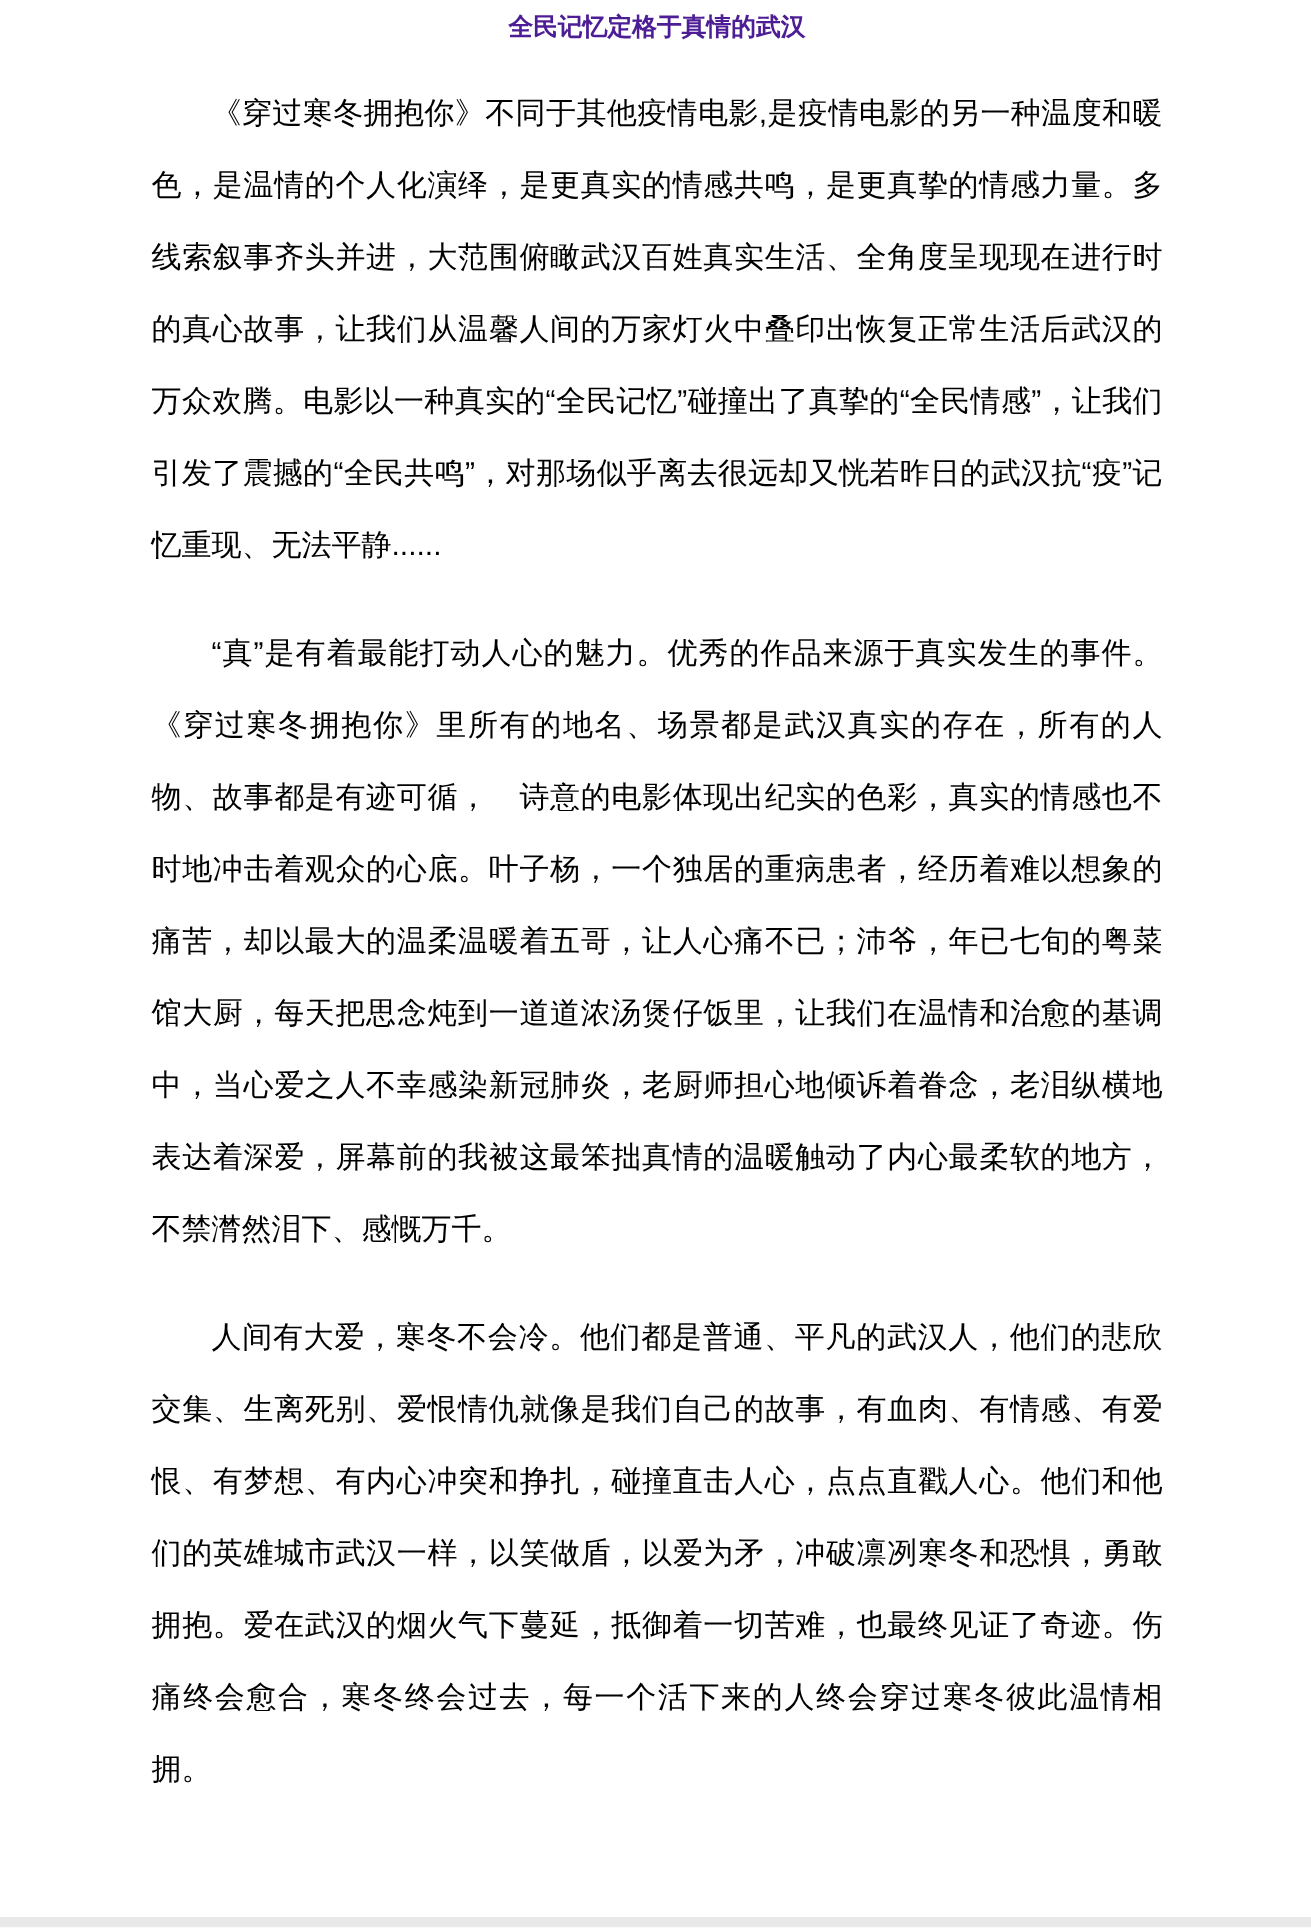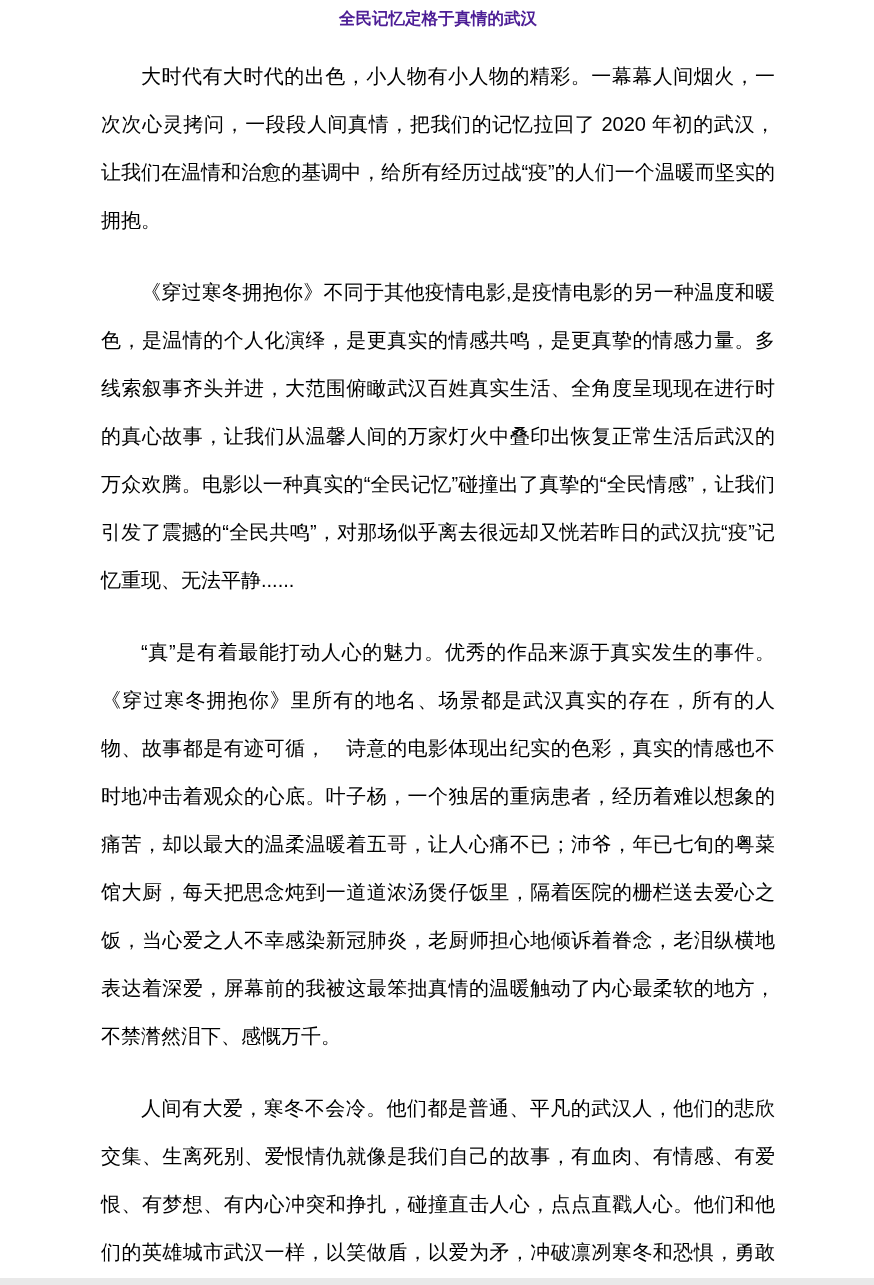--- a/index.html
+++ b/index.html
@@ -43,20 +43,19 @@
     background: #e9e9e9;
   }
 </style>
 </head>
 <body>
 
 <div class="doc">
   <h1 class="doc-title">全民记忆定格于真情的武汉</h1>
 
   <div class="doc-body">
-    <p>大时代有大时代的出色，小人物有小人物的精彩。一幕幕人间烟火，一次次心灵拷问，一段段人间真情，把我们的记忆拉回了 2020 年初的武汉，让我们在温情和治愈的基调中，给所有经历过战“疫”的人们一个温暖而坚实的拥抱。</p>
     <p>《穿过寒冬拥抱你》不同于其他疫情电影,是疫情电影的另一种温度和暖色，是温情的个人化演绎，是更真实的情感共鸣，是更真挚的情感力量。多线索叙事齐头并进，大范围俯瞰武汉百姓真实生活、全角度呈现现在进行时的真心故事，让我们从温馨人间的万家灯火中叠印出恢复正常生活后武汉的万众欢腾。电影以一种真实的“全民记忆”碰撞出了真挚的“全民情感”，让我们引发了震撼的“全民共鸣”，对那场似乎离去很远却又恍若昨日的武汉抗“疫”记忆重现、无法平静......</p>
-    <p>“真”是有着最能打动人心的魅力。优秀的作品来源于真实发生的事件。《穿过寒冬拥抱你》里所有的地名、场景都是武汉真实的存在，所有的人物、故事都是有迹可循，　诗意的电影体现出纪实的色彩，真实的情感也不时地冲击着观众的心底。叶子杨，一个独居的重病患者，经历着难以想象的痛苦，却以最大的温柔温暖着五哥，让人心痛不已；沛爷，年已七旬的粤菜馆大厨，每天把思念炖到一道道浓汤煲仔饭里，隔着医院的栅栏送去爱心之饭，当心爱之人不幸感染新冠肺炎，老厨师担心地倾诉着眷念，老泪纵横地表达着深爱，屏幕前的我被这最笨拙真情的温暖触动了内心最柔软的地方，不禁潸然泪下、感慨万千。</p>
+    <p>“真”是有着最能打动人心的魅力。优秀的作品来源于真实发生的事件。《穿过寒冬拥抱你》里所有的地名、场景都是武汉真实的存在，所有的人物、故事都是有迹可循，　诗意的电影体现出纪实的色彩，真实的情感也不时地冲击着观众的心底。叶子杨，一个独居的重病患者，经历着难以想象的痛苦，却以最大的温柔温暖着五哥，让人心痛不已；沛爷，年已七旬的粤菜馆大厨，每天把思念炖到一道道浓汤煲仔饭里，让我们在温情和治愈的基调中，当心爱之人不幸感染新冠肺炎，老厨师担心地倾诉着眷念，老泪纵横地表达着深爱，屏幕前的我被这最笨拙真情的温暖触动了内心最柔软的地方，不禁潸然泪下、感慨万千。</p>
     <p>人间有大爱，寒冬不会冷。他们都是普通、平凡的武汉人，他们的悲欣交集、生离死别、爱恨情仇就像是我们自己的故事，有血肉、有情感、有爱恨、有梦想、有内心冲突和挣扎，碰撞直击人心，点点直戳人心。他们和他们的英雄城市武汉一样，以笑做盾，以爱为矛，冲破凛冽寒冬和恐惧，勇敢拥抱。爱在武汉的烟火气下蔓延，抵御着一切苦难，也最终见证了奇迹。伤痛终会愈合，寒冬终会过去，每一个活下来的人终会穿过寒冬彼此温情相拥。</p>
   </div>
 </div>
 
 <div class="hscrollbar"></div>
 
 </body></html>

